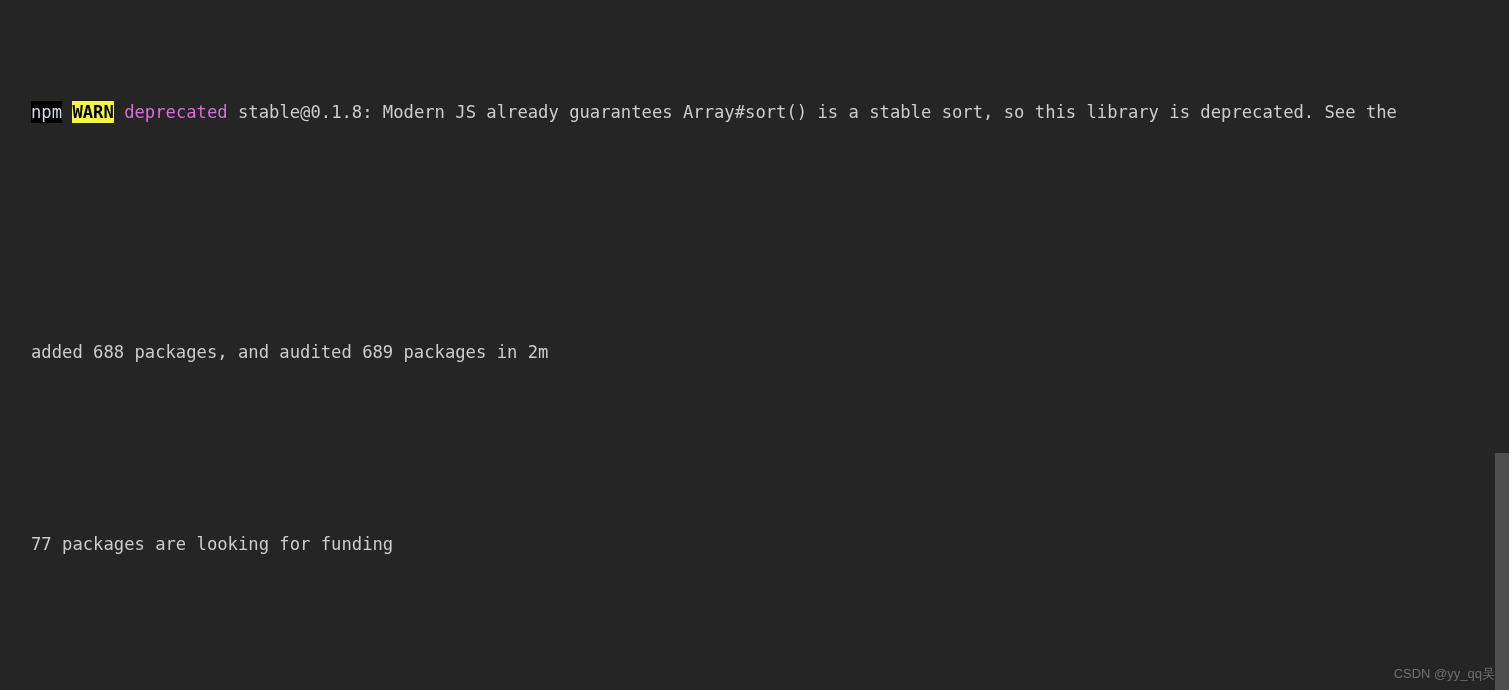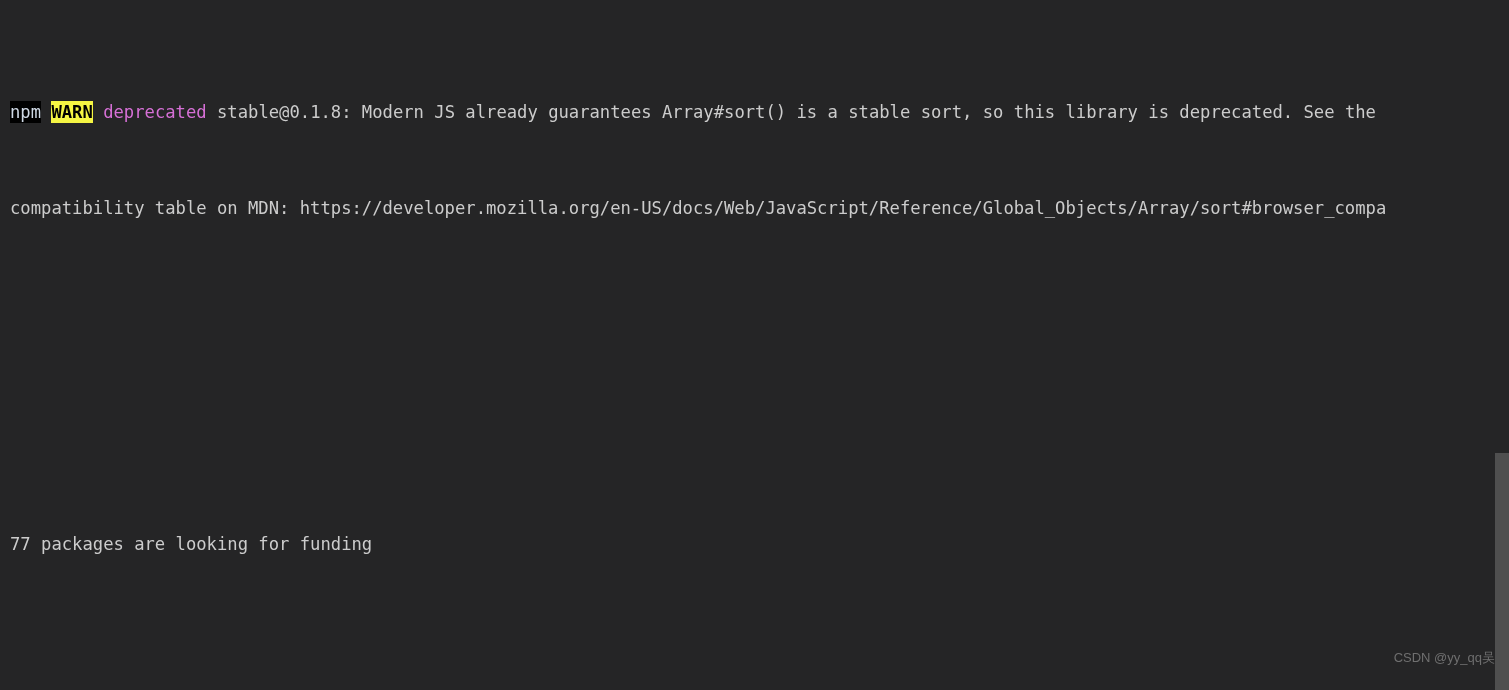--- a/index.html
+++ b/index.html
@@ -23,21 +23,21 @@
     font-size: 17.2px;
     line-height: 24px;
     letter-spacing: 0px;
     box-sizing: border-box;
     padding: 4px 0 0 0;
     overflow: hidden;
     white-space: pre;
   }
   .line {
     height: 24px;
-    padding-left: 10px;
+    padding-left: 31px;
     white-space: pre;
     box-sizing: border-box;
   }
   .line.blank { height: 24px; }
 
   
   .c-default   { color: #cccccc; }
   .c-magenta   { color: #d670d6; }
 
   .badge-npm {
@@ -64,40 +64,40 @@
     position: absolute;
     right: 0;
     top: 453px;
     width: 14px;
     height: 237px;
     background: #4f4f4f;
   }
   #watermark {
     position: absolute;
     right: 14px;
-    bottom: 20px;
+    bottom: 4px;
     font-family: "Liberation Sans", sans-serif;
     font-size: 13px;
     color: #6f6f6f;
     white-space: nowrap;
   }
 </style>
 </head>
 <body>
 
 <div id="terminal">
 
   
   <div class="line"><span class="badge-npm">npm</span><span class="c-default"> </span><span class="badge-warn">WARN</span><span class="c-default"> </span><span class="c-magenta">deprecated</span><span class="c-default"> stable@0.1.8: Modern JS already guarantees Array#sort() is a stable sort, so this library is deprecated. See the</span></div>
 
-  <div class="line"><span class="c-default">compatibility table on MDN: https://developer.mozilla.org/en-US/docs/Web/JavaScript/Reference/Global_Objects/Array/sort#browser_compa</span></div>
 
 
   <div class="line blank"></div>
 
+  <div class="line"><span class="c-default">added 688 packages, and audited 689 packages in 2m</span></div>
 
   <div class="line blank"></div>
 
   <div class="line"><span class="c-default">77 packages are looking for funding</span></div>
 
   
 
   
 
   

